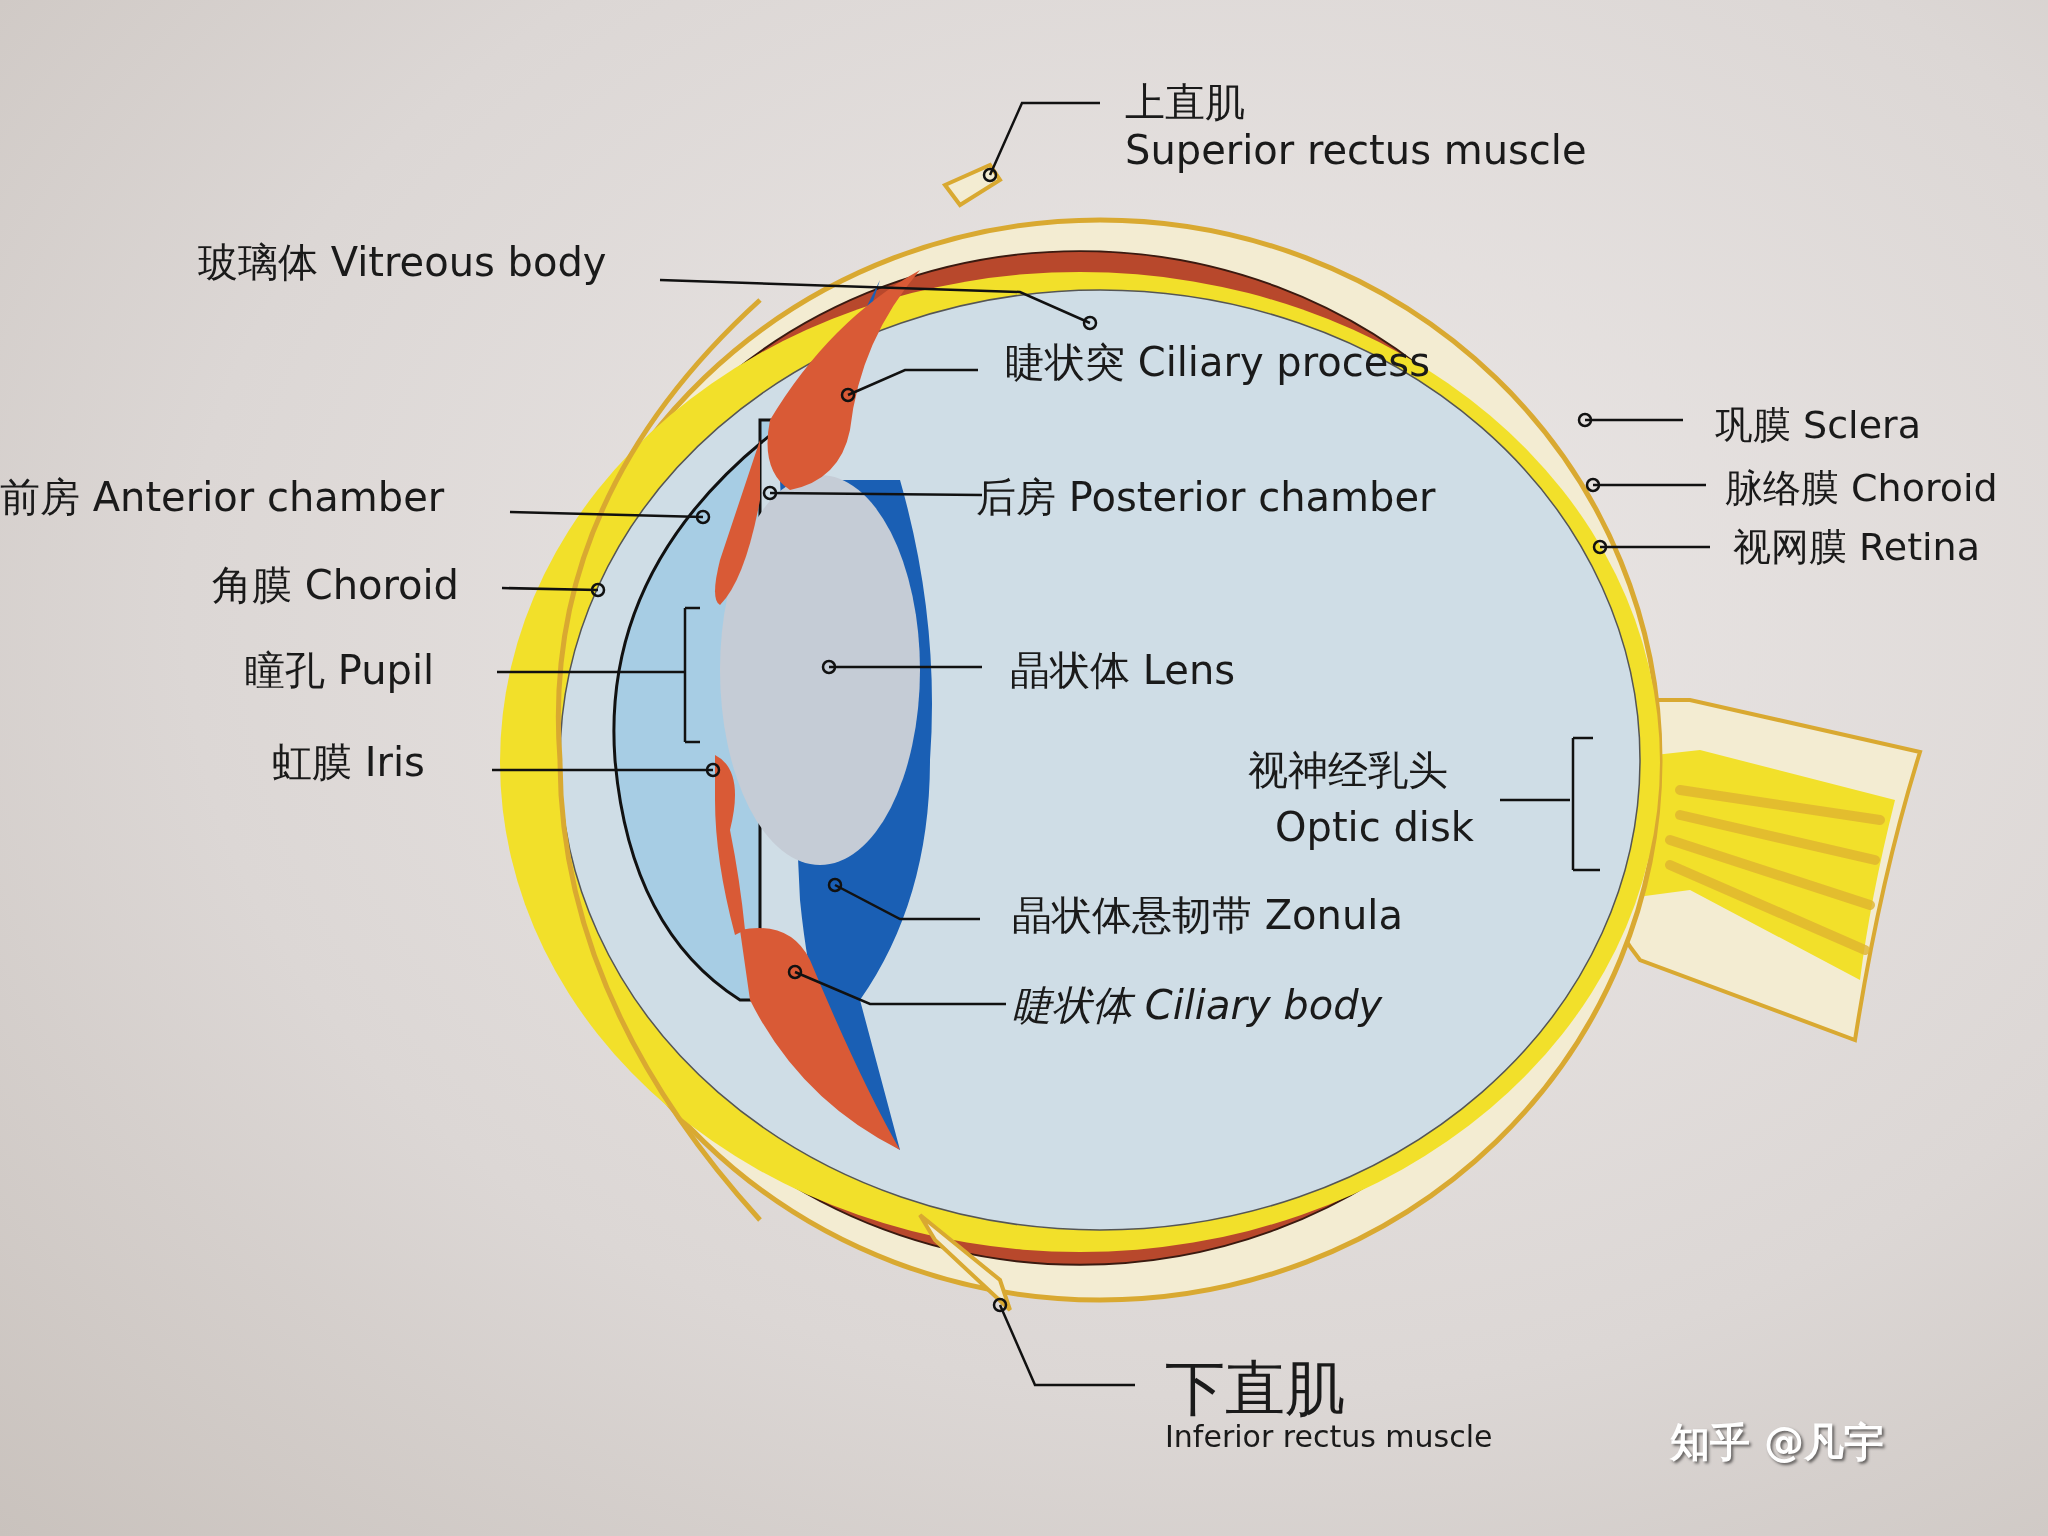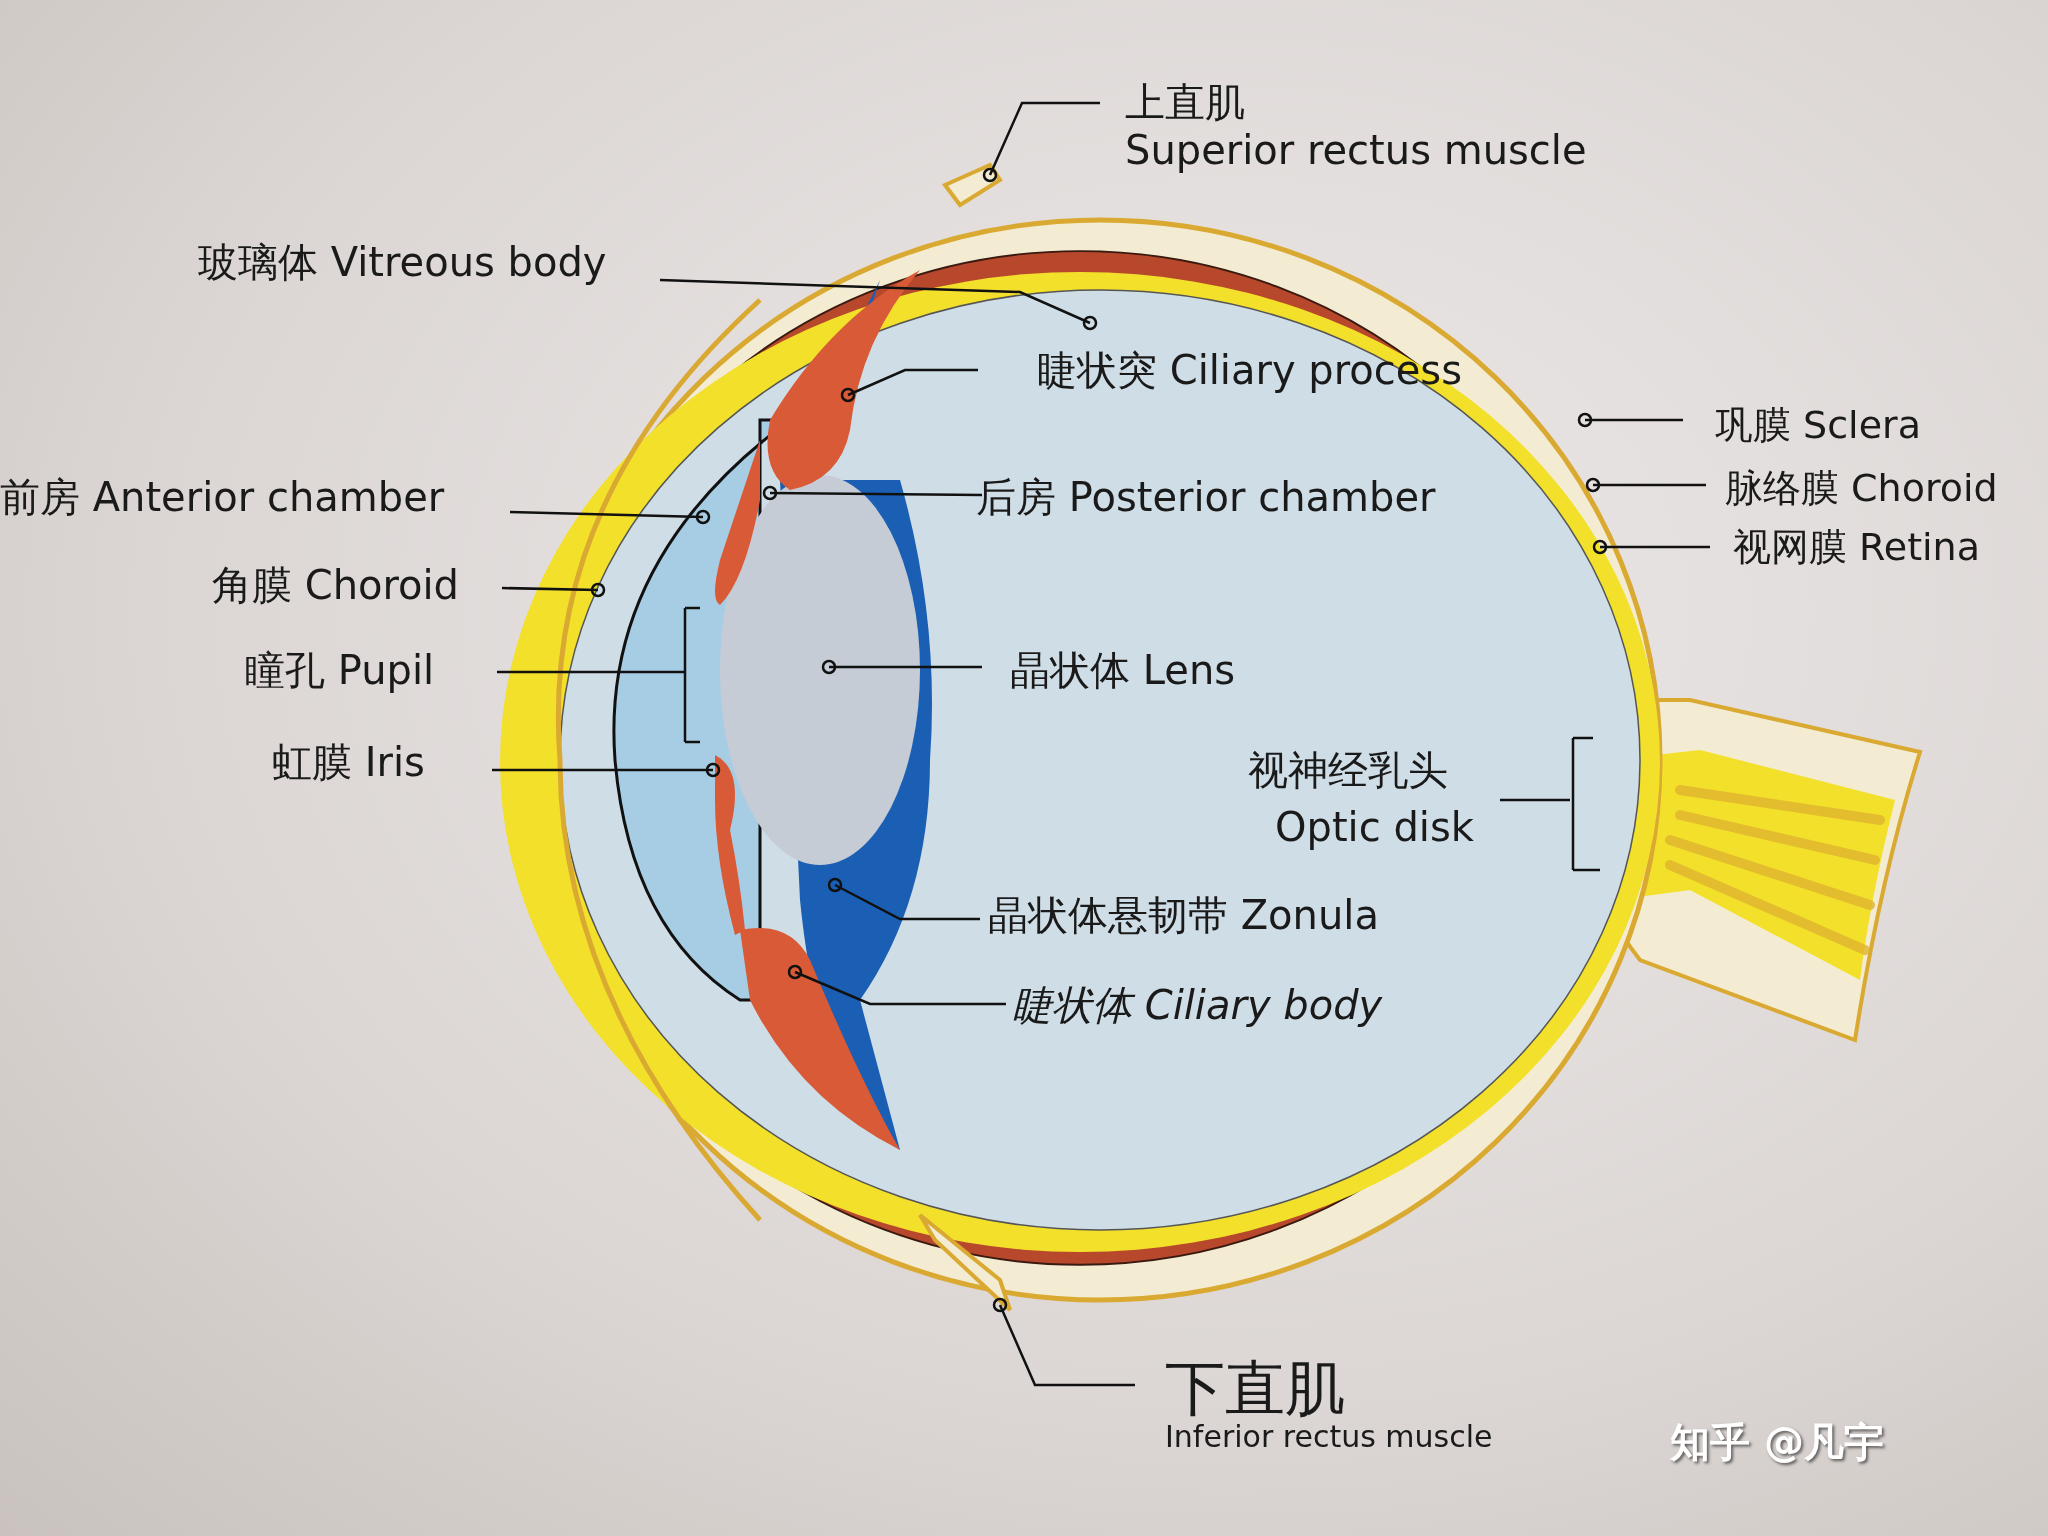--- a/index.html
+++ b/index.html
@@ -89,30 +89,30 @@
     <circle cx="1600" cy="547" r="6"></circle>
     <circle cx="835" cy="885" r="6"></circle>
     <circle cx="795" cy="972" r="6"></circle>
     <circle cx="1000" cy="1305" r="6"></circle>
   </g>
 </svg>
 
 <div class="lbl" style="left:1125px;top:80px;">上直肌</div>
 <div class="lbl" style="left:1125px;top:128px;">Superior rectus muscle</div>
 <div class="lbl" style="left:198px;top:240px;">玻璃体 Vitreous body</div>
-<div class="lbl" style="left:1005px;top:348px;margin-left:32px;">睫状突 Ciliary process</div>
+<div class="lbl" style="left:1005px;top:340px;">睫状突 Ciliary process</div>
 <div class="lbl" style="left:0px;top:475px;">前房 Anterior chamber</div>
 <div class="lbl" style="left:976px;top:475px;">后房 Posterior chamber</div>
 <div class="lbl" style="left:212px;top:563px;">角膜 Choroid</div>
 <div class="lbl" style="left:245px;top:648px;">瞳孔 Pupil</div>
 <div class="lbl" style="left:1010px;top:648px;">晶状体 Lens</div>
 <div class="lbl" style="left:272px;top:740px;">虹膜 Iris</div>
 <div class="lbl small" style="left:1715px;top:405px;">巩膜 Sclera</div>
 <div class="lbl small" style="left:1725px;top:468px;">脉络膜 Choroid</div>
 <div class="lbl small" style="left:1733px;top:527px;">视网膜 Retina</div>
 <div class="lbl" style="left:1248px;top:748px;">视神经乳头</div>
 <div class="lbl" style="left:1275px;top:805px;">Optic disk</div>
-<div class="lbl" style="left:988px;top:893px;">晶状体悬韧带 Zonula</div>
+<div class="lbl" style="left:1012px;top:893px;">晶状体悬韧带 Zonula</div>
 <div class="lbl" style="left:1012px;top:983px;font-style:italic;">睫状体 Ciliary body</div>
 <div class="lbl" style="left:1165px;top:1355px;font-size:60px;">下直肌</div>
 <div class="lbl" style="left:1165px;top:1420px;font-size:30px;">Inferior rectus muscle</div>
 
 <div class="watermark">知乎 @凡宇</div>
 
 </body></html>

